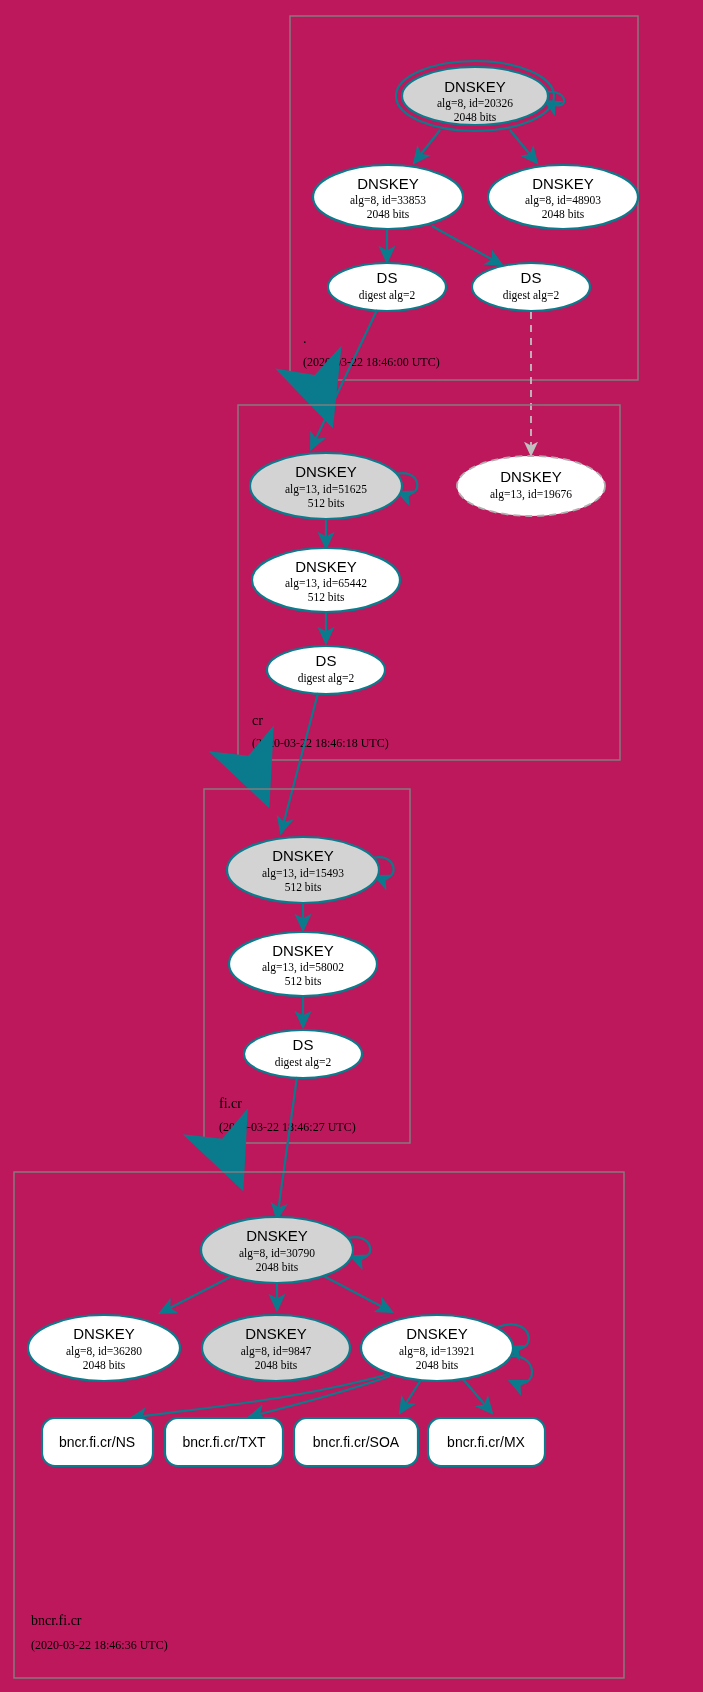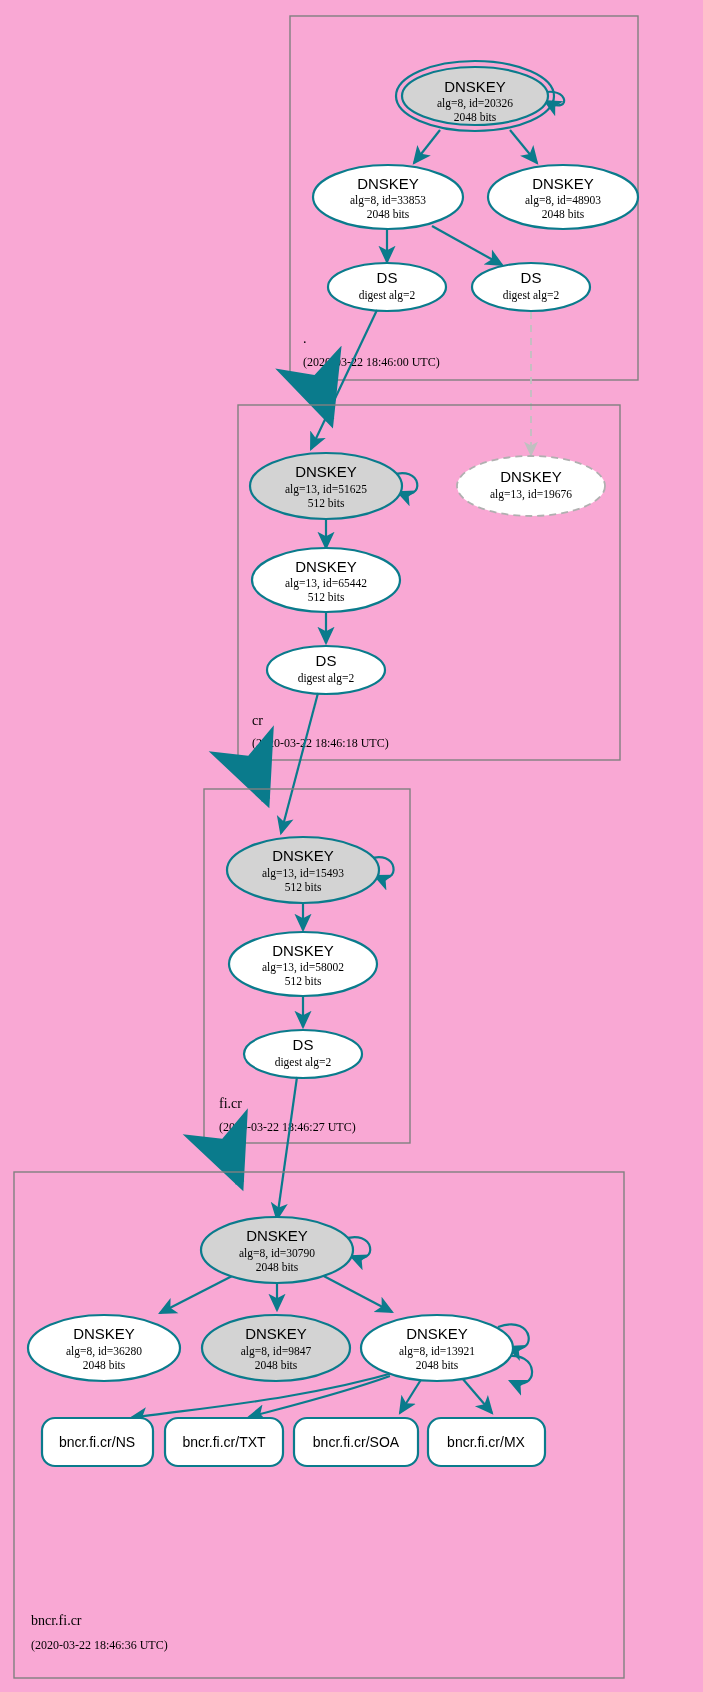--- a/index.html
+++ b/index.html
@@ -1,17 +1,17 @@
 <!DOCTYPE html>
 <html><head>
 <meta charset="utf-8">
 <style>
   html,body{margin:0;padding:0;background:#ffffff;}
   body{font-family:"Liberation Sans",sans-serif;}
-  #stage{position:relative;width:703px;height:1692px;background:#f9a8d4;overflow:hidden;}
+  #stage{position:relative;width:703px;height:1692px;background:#be185d;overflow:hidden;}
   svg{display:block;}
   .zone-rect{fill:none;stroke:#808080;stroke-width:1.4;}
   .node-ell{fill:#ffffff;stroke:#0a7b8c;stroke-width:2.2;}
   .node-ell.shaded{fill:#d3d3d3;}
   .node-ell.ksk-outer{fill:none;stroke:#0a7b8c;stroke-width:2.2;}
   .node-ell.insecure{fill:#ffffff;stroke:#b0b0b0;stroke-width:1.8;stroke-dasharray:7 5;}
   .rr-box{fill:#ffffff;stroke:#0a7b8c;stroke-width:2.2;}
   .edge{fill:none;stroke:#0a7b8c;stroke-width:2.2;}
   .edge-thick{fill:none;stroke:#127c8e;stroke-width:9;}
   .edge-dashed{fill:none;stroke:#c0c0c0;stroke-width:1.8;stroke-dasharray:7 6;}

